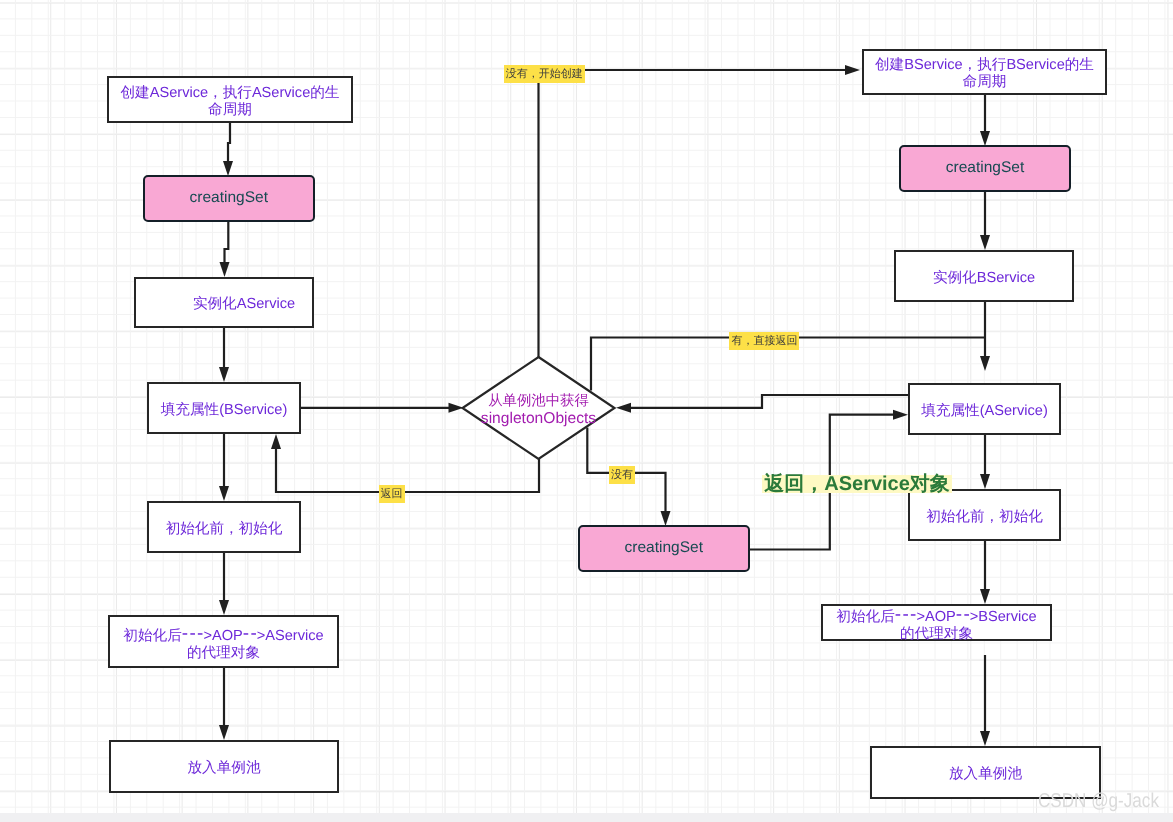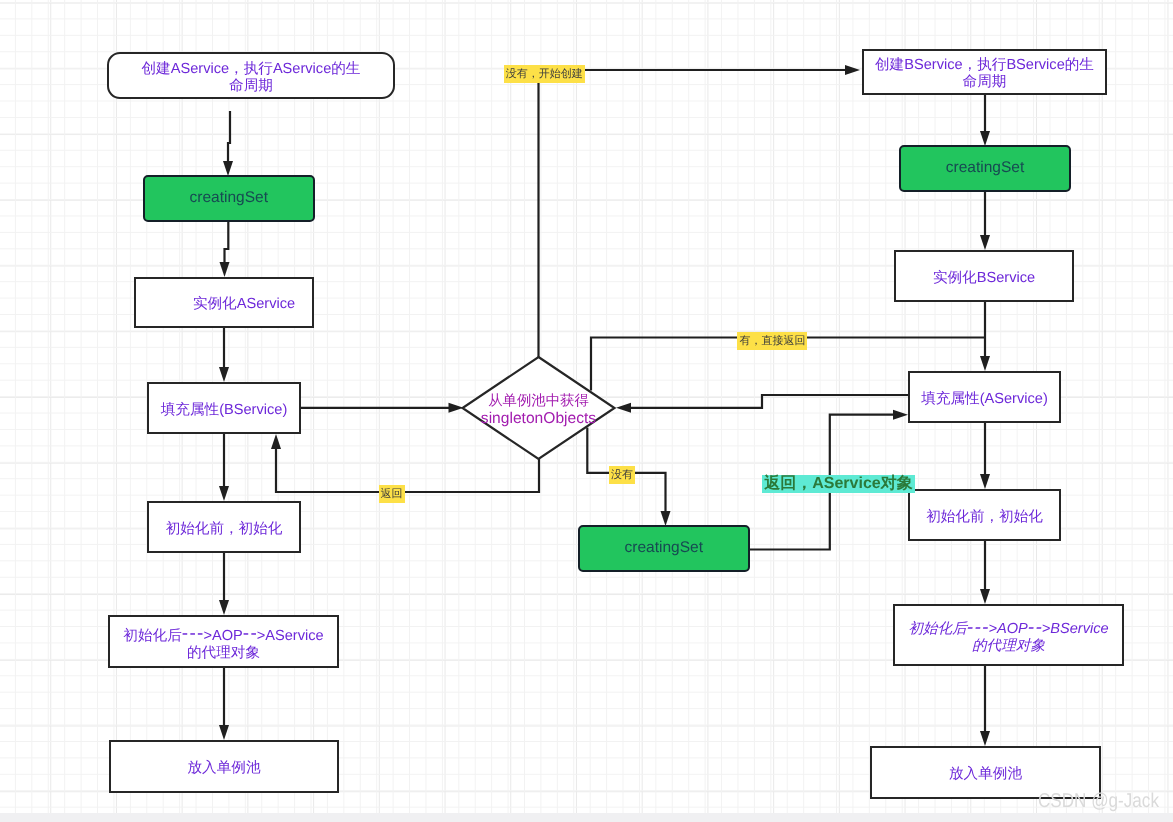--- a/index.html
+++ b/index.html
@@ -15,28 +15,28 @@
       linear-gradient(to right,#e9e9e9 1px,transparent 1px),
       linear-gradient(to bottom,#e9e9e9 1px,transparent 1px);
     background-size:16.43px 16.43px,16.43px 16.43px,65.72px 65.72px,65.72px 65.72px;
     background-position:-1.5px 2px,-1.5px 2px,-15.5px 2.6px,-15.5px 2.6px;}
   #edges{position:absolute;left:0;top:0;}
   .node{position:absolute;box-sizing:border-box;display:flex;align-items:center;
         justify-content:center;text-align:center;color:#6d28d9;}
   .node.rect{border:2.2px solid #262626;background:#fff;font-size:14.6px;line-height:17px;}
   .node.rect .nlabel{position:relative;top:2px;}
   .dash{font-size:1.3em;letter-spacing:1.35px;margin-right:-1.35px;position:relative;top:-0.5px;}
-  .node.teal{border:2.2px solid #141f28;background:#22c55e;border-radius:5px;
+  .node.teal{border:2.2px solid #141f28;background:#f9a8d4;border-radius:5px;
              font-size:15.5px;color:#174a52;}
   .dlabel{position:absolute;font-size:14.4px;line-height:17px;text-align:center;
           color:#a21caf;white-space:nowrap;}
   .elabel{position:absolute;font-size:11px;color:#3c3c3c;background:#fde047;
           white-space:nowrap;padding:0 2px;line-height:18px;}
-  .glabel{position:absolute;font-size:16px;color:#2b7a3a;font-weight:bold;
-          white-space:nowrap;line-height:18px;background:#5eead4;padding:0 2px;}
+  .glabel{position:absolute;font-size:20px;color:#2b7a3a;font-weight:bold;
+          white-space:nowrap;line-height:18px;background:#fef9c3;padding:0 2px;}
   #watermark{position:absolute;font-size:20px;color:#dadada;white-space:nowrap;
              letter-spacing:0px;line-height:20px;transform:scaleX(0.855);transform-origin:0 50%;}
   #bottombar{position:absolute;left:0;top:813px;width:1173px;height:9px;background:#f0f0f2;}
 </style>
 </head>
 <body>
 
 <div id="canvas">
   <div id="grid"></div>
   <svg id="edges" width="1173" height="822">
@@ -111,21 +111,21 @@
         <polyline points="587.3,427.5 587.3,472.9 665.5,472.9 665.5,515" fill="none" stroke="#1f1f1f" stroke-width="2.2"></polyline>
         <polygon points="665.5,526 660.5,511 670.5,511" fill="#1f1f1f"></polygon>
       </g>
       <g>
         <polyline points="750,549.5 829.8,549.5 829.8,414.7 897,414.7" fill="none" stroke="#1f1f1f" stroke-width="2.2"></polyline>
         <polygon points="908,414.7 893,409.7 893,419.7" fill="#1f1f1f"></polygon>
       </g>
       <polygon points="538.5,357 614.5,408 538.5,459 462.5,408" fill="#ffffff" stroke="#262626" stroke-width="2.2"></polygon>
     </svg>
   <div id="nodes">
-      <div class="node rect" style="left: 107px; top: 52px; width: 288px; height: 47px; border-radius: 13px;">
+      <div class="node rect" style="left: 107px; top: 76px; width: 246px; height: 47px;">
     <div class="nlabel">
           <div><span>创建AService，执行AService的生</span></div>
           <div><span>命周期</span></div>
         </div>
   </div>
       <div class="node teal" style="left: 142.5px; top: 175px; width: 172.5px; height: 46.5px;">
     <div class="nlabel">
           <div><span>creatingSet</span></div>
         </div>
   </div>
@@ -169,46 +169,46 @@
       <div class="node teal" style="left: 899px; top: 145px; width: 172px; height: 46.5px;">
     <div class="nlabel">
           <div><span>creatingSet</span></div>
         </div>
   </div>
       <div class="node rect" style="left: 894px; top: 250px; width: 180px; height: 52px;">
     <div class="nlabel">
           <div><span>实例化BService</span></div>
         </div>
   </div>
-      <div class="node rect" style="left: 908px; top: 371px; width: 153px; height: 52px;">
+      <div class="node rect" style="left: 908px; top: 383px; width: 153px; height: 52px;">
     <div class="nlabel">
           <div><span>填充属性(AService)</span></div>
         </div>
   </div>
       <div class="node rect" style="left: 908px; top: 489px; width: 153px; height: 52px;">
     <div class="nlabel">
           <div><span>初始化前，初始化</span></div>
         </div>
   </div>
-      <div class="node rect" style="left: 893px; top: 604px; width: 231px; height: 62px; font-style: italic;">
+      <div class="node rect" style="left: 821px; top: 604px; width: 231px; height: 37px;">
     <div class="nlabel">
           <div><span>初始化后</span><span class="dash">---</span><span>&gt;AOP</span><span class="dash">--</span><span>&gt;BService</span></div>
           <div><span>的代理对象</span></div>
         </div>
   </div>
       <div class="node rect" style="left: 870px; top: 746px; width: 231px; height: 53px;">
     <div class="nlabel">
           <div><span>放入单例池</span></div>
         </div>
   </div>
       <div class="dlabel" style="left: 438.5px; top: 393px; width: 200px;">
     <div>从单例池中获得</div>
     <div style="font-size: 15.6px;">singletonObjects</div>
   </div>
       <div class="elabel" style="left: 503.8px; top: 64.5px;">没有，开始创建</div>
-      <div class="elabel" style="left: 729.4px; top: 331.5px; margin-left: 8px;">有，直接返回</div>
+      <div class="elabel" style="left: 729.4px; top: 331.5px;">有，直接返回</div>
       <div class="elabel" style="left: 609px; top: 466px;">没有</div>
       <div class="elabel" style="left: 378.5px; top: 485px;">返回</div>
       <div class="glabel" style="left: 762.231px; top: 474.5px;">返回，AService对象</div>
     </div>
   <div id="watermark" style="left: 1037.57px; top: 790.5px;">CSDN @g-Jack</div>
   <div id="bottombar"></div>
 </div>
 
 </body></html>

